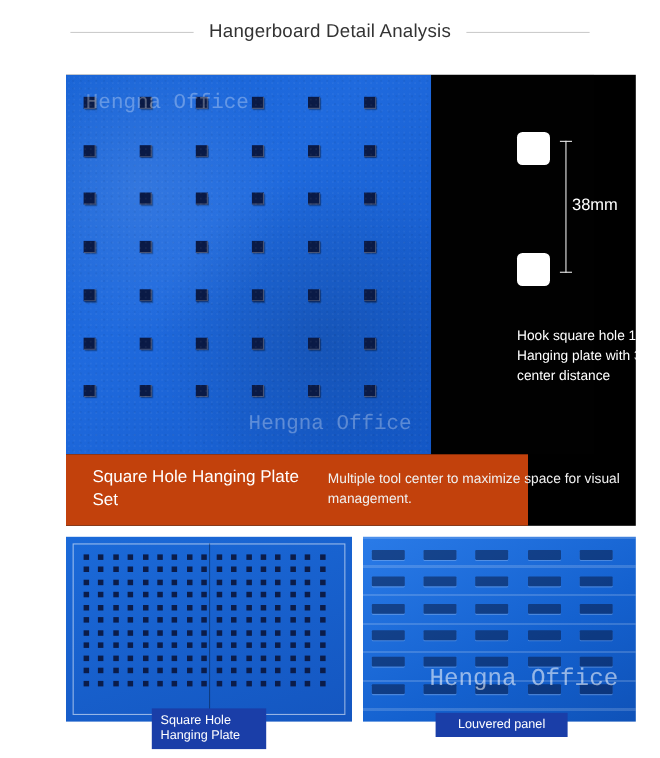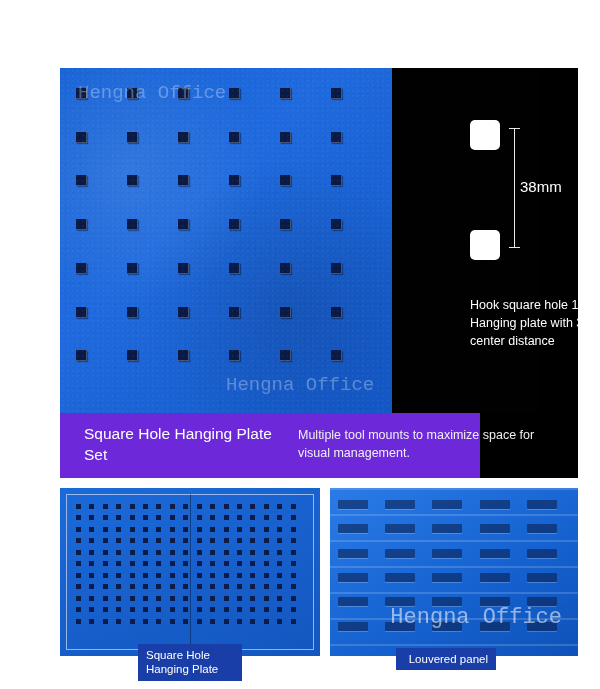--- a/index.html
+++ b/index.html
@@ -141,21 +141,21 @@
     color: #ffffff;
     font-size: 12.5px;
     line-height: 1.45;
   }
 
   
   .hero-bar {
     position: absolute;
     left: 0; top: 345px;
     width: 420px; height: 65px;
-    background: #6d28d9;
+    background: #c2410c;
   }
   .hero-bar .big {
     position: absolute;
     left: 24px; top: 11px;
     width: 200px;
     color: #ffffff;
     font-size: 15.5px;
     line-height: 1.35;
   }
   .hero-bar .small {
@@ -236,35 +236,40 @@
   .tag {
     position: absolute;
     background: #1a3ea8;
     color: #ffffff;
     font-size: 11.5px;
     line-height: 1.25;
     padding: 4px 8px;
     box-sizing: border-box;
   }
   .tag.left  { left: 138px; top: 644px; width: 104px; }
-  .tag.right { left: 396px; top: 648px; width: 100px; text-align: right; }
+  .tag.right { left: 396px; top: 648px; width: 120px; text-align: center; }
 
   .footer-wm {
     position: absolute;
     left: 36px; top: 666px;
     color: #cf8a8a;
     font-size: 12px;
     opacity: .85;
   }
 </style>
 </head>
 <body>
 
 <div class="page">
 
+  <div class="header">
+    <div class="rule left"></div>
+    <div class="title">Hangerboard Detail Analysis</div>
+    <div class="rule right"></div>
+  </div>
 
   <div class="hero">
 
     <div class="peg">
       <div class="peg-grid">
         <span class="peg-hole"></span>
         <span class="peg-hole"></span>
         <span class="peg-hole"></span>
         <span class="peg-hole"></span>
         <span class="peg-hole"></span>
@@ -326,21 +331,21 @@
 
       <div class="detail-caption">
         <div>Hook square hole 10*10mm</div>
         <div>Hanging plate with 38mm</div>
         <div>center distance</div>
       </div>
     </div>
 
     <div class="hero-bar">
       <div class="big">Square Hole Hanging Plate Set</div>
-      <div class="small">Multiple tool mounts to maximize space for visual management.</div>
+      <div class="small">Multiple tool center to maximize space for visual management.</div>
     </div>
   </div>
 
   <div class="b-left">
     <div class="inner"></div>
     <div class="minigrid">
       <i></i>
         <i></i>
         <i></i>
         <i></i>

